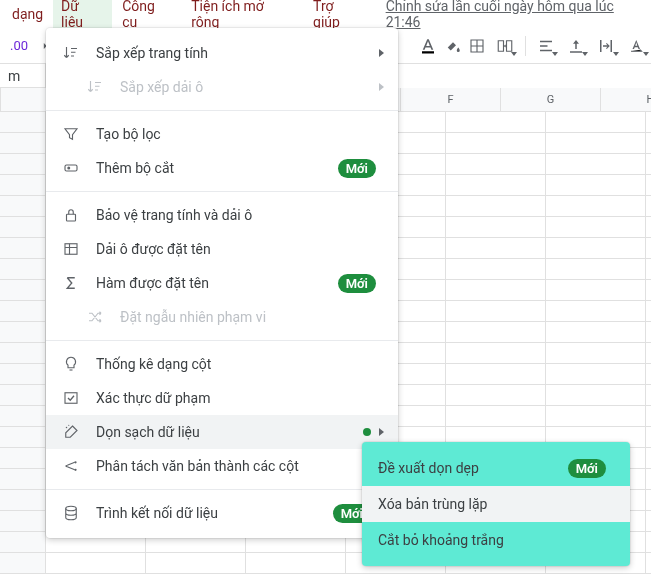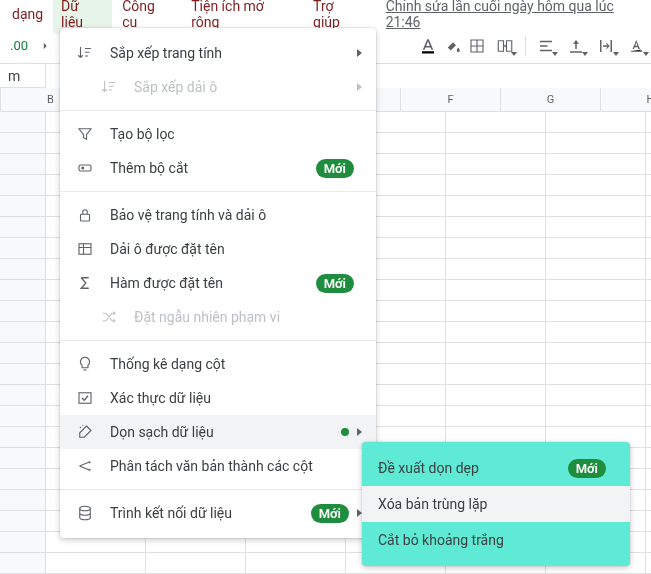--- a/index.html
+++ b/index.html
@@ -51,21 +51,21 @@
     color: #5f6368;
     position: relative;
   }
   .tool svg { width: 18px; height: 18px; }
   .tool-wide { width: 38px; }
   .tool .chev {
     position: absolute;
     right: 2px;
     bottom: 4px;
   }
-  .tool-text { font-size: 13px; color: #15803d; width: auto; padding: 0 6px; gap: 8px; }
+  .tool-text { font-size: 13px; color: #6d28d9; width: auto; padding: 0 6px; gap: 8px; }
   .sep { width: 1px; height: 20px; background: #e0e0e0; margin: 0 4px; }
   .col-headers {
     display: flex;
     height: 24px;
     border-bottom: 1px solid #e0e0e0;
     background: #fff;
   }
   .rowhead-spacer { width: 46px; border-right: 1px solid #e0e0e0; background:#f8f9fa;}
   .colh {
     flex: 0 0 100px;
@@ -90,22 +90,22 @@
     display:flex; align-items:center; justify-content:center;
     font-size:11px; color:#5f6368;
   }
   .cell {
     flex: 0 0 100px;
     border-right: 1px solid #e0e0e0;
   }
   .dropdown {
     position: absolute;
     top: 28px;
-    left: 60px;
-    width: 316px;
+    left: 46px;
+    width: 352px;
     background: #fff;
     border-radius: 4px;
     box-shadow: 0 2px 6px rgba(0,0,0,0.2), 0 0 0 1px rgba(0,0,0,0.05);
     padding: 8px 0;
     z-index: 10;
   }
   .menu-item {
     display: flex;
     align-items: center;
     height: 34px;
@@ -596,21 +596,21 @@
       <span class="mi-label">Thống kê dạng cột</span>
 
       </div>
     <div class="menu-item">
       <span class="mi-icon">
         <svg viewBox="0 0 24 24">
           <rect x="4" y="5" width="16" height="14" fill="none" stroke="#5f6368" stroke-width="1.5"></rect>
           <path fill="none" stroke="#5f6368" stroke-width="1.8" d="M8 12l3 3 5-6"></path>
         </svg>
       </span>
-      <span class="mi-label">Xác thực dữ liệu</span>
+      <span class="mi-label">Xác thực dữ phạm</span>
 
       </div>
     <div class="menu-item hover">
       <span class="mi-icon">
         <svg viewBox="0 0 24 24">
           <path fill="none" stroke="#5f6368" stroke-width="1.5" d="M14 4l6 6-9 9H5v-6z"></path>
           <circle cx="6" cy="6" r="1" fill="#5f6368"></circle>
           <circle cx="9" cy="3" r="0.8" fill="#5f6368"></circle>
         </svg>
       </span>

